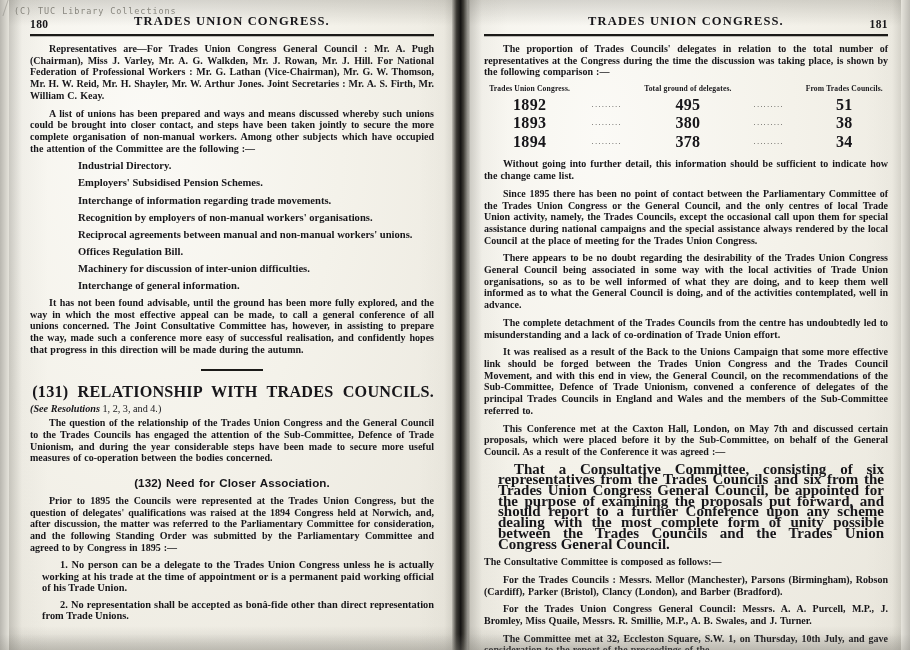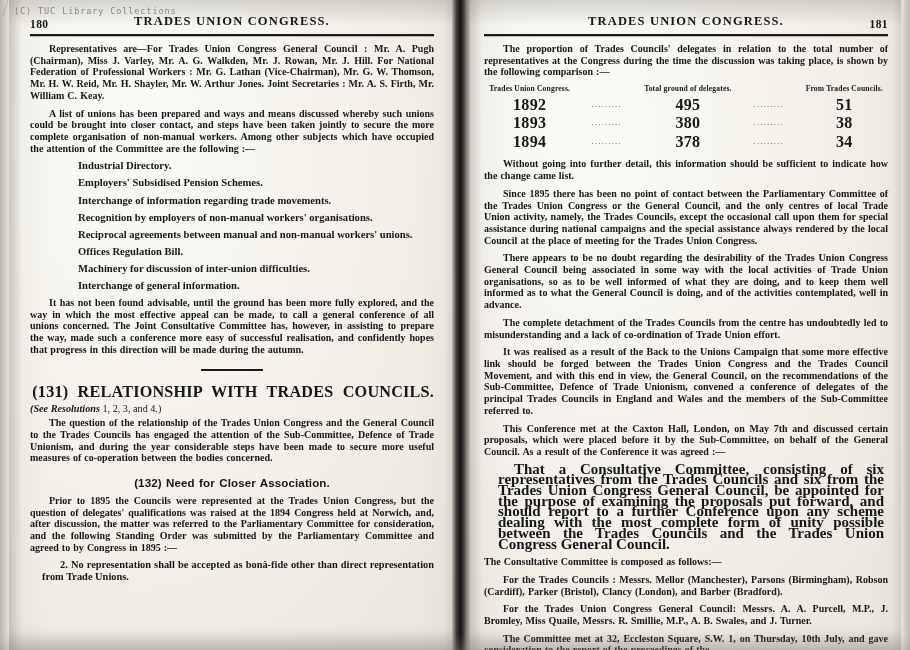--- a/index.html
+++ b/index.html
@@ -230,20 +230,21 @@
       <b>1, 2, 3, and 4.)</b>
     </div>
 
     <p class="body">The question of the relationship of the Trades Union Congress and the General Council to the Trades Councils has engaged the attention of the Sub-Committee, Defence of Trade Unionism, and during the year considerable steps have been made to secure more useful measures of co-operation between the bodies concerned.</p>
 
     <h3 class="subsection">(132) Need for Closer Association.</h3>
 
     <p class="body">Prior to 1895 the Councils were represented at the Trades Union Congress, but the question of delegates' qualifications was raised at the 1894 Congress held at Norwich, and, after discussion, the matter was referred to the Parliamentary Committee for consideration, and the following Standing Order was submitted by the Parliamentary Committee and agreed to by Congress in 1895 :—</p>
 
     <ol class="standing">
+      <li>1. No person can be a delegate to the Trades Union Congress unless he is actually working at his trade at the time of appointment or is a permanent paid working official of his Trade Union.</li>
       <li>2. No representation shall be accepted as bonâ-fide other than direct representation from Trade Unions.</li>
     </ol>
   </div>
 
   <div class="col" id="col-right">
 
     <div class="runhead">
       <span class="runtitle">TRADES UNION CONGRESS.</span>
       <span class="folio rgt">181</span>
     </div>

